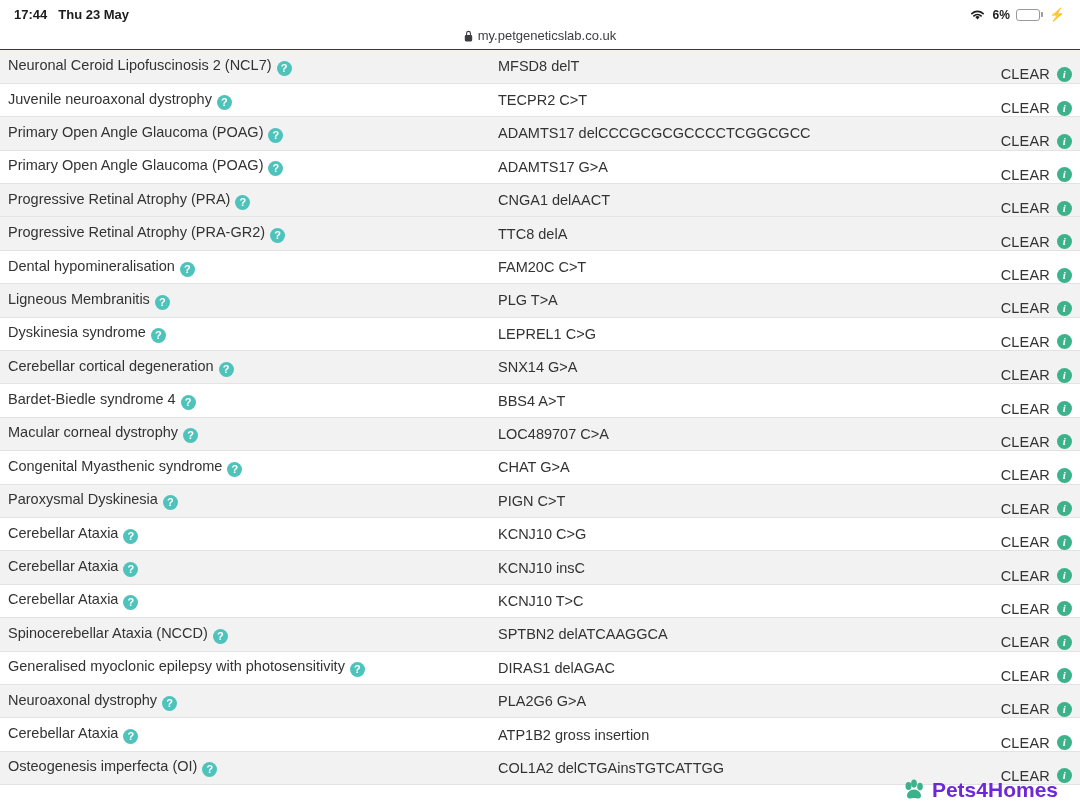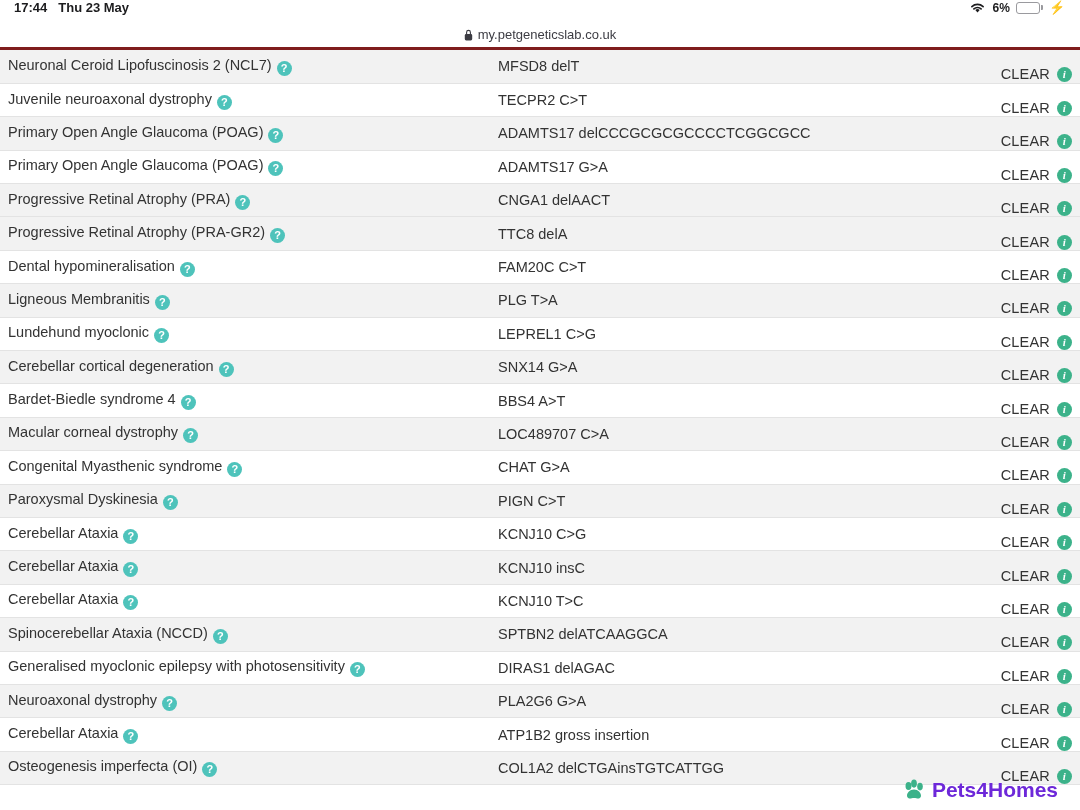--- a/index.html
+++ b/index.html
@@ -10,21 +10,21 @@
     height: 810px;
     overflow: hidden;
     background: #ffffff;
     font-family: "Liberation Sans", sans-serif;
   }
 
   
   .statusbar {
     height: 22px;
     display: flex;
-    align-items: flex-start;
+    align-items: flex-end;
     padding: 0 14px;
     font-size: 13px;
     font-weight: bold;
     color: #1c1c1e;
     background: #ffffff;
   }
   .sb-left {
     display: flex;
     align-items: center;
     gap: 11px;
@@ -65,21 +65,21 @@
   }
   .bolt { font-size: 13px; color: #1c1c1e; margin-left: 1px; }
 
   
   .urlbar {
     height: 28px;
     background: #ffffff;
     display: flex;
     align-items: center;
     justify-content: center;
-    border-bottom: 3px solid #7f1d1d;
+    border-bottom: 1px solid #7f1d1d;
     position: relative;
   }
   .url-inner {
     display: flex;
     align-items: center;
     gap: 5px;
     font-size: 13px;
     color: #3c3c43;
   }
   .lock-icon { display: block; }
@@ -134,21 +134,21 @@
     font-size: 11px;
     font-weight: bold;
     line-height: 15px;
     margin-left: 5px;
     vertical-align: -2px;
     font-family: "Liberation Sans", sans-serif;
     cursor: pointer;
   }
   .result-inner {
     display: inline-flex;
-    align-items: flex-end;
+    align-items: center;
     gap: 7px;
     justify-content: flex-end;
     margin-top: 16px;
   }
   .i-icon {
     display: inline-flex;
     align-items: center;
     justify-content: center;
     width: 15px;
     height: 15px;
@@ -274,21 +274,21 @@
         </tr>
         <tr class="alt">
           <td class="c-name"><span class="name-text">Ligneous Membranitis</span><span class="q-icon">?</span></td>
           <td class="c-variant">PLG T&gt;A</td>
           <td class="c-result"><span class="result-inner">
               <span>CLEAR</span>
               <span class="i-icon">i</span>
             </span></td>
         </tr>
         <tr class="plain">
-          <td class="c-name"><span class="name-text">Lundehund myoclonic</span><span class="q-icon">?</span></td>
+          <td class="c-name"><span class="name-text">Dyskinesia syndrome</span><span class="q-icon">?</span></td>
           <td class="c-variant">LEPREL1 C&gt;G</td>
           <td class="c-result"><span class="result-inner">
               <span>CLEAR</span>
               <span class="i-icon">i</span>
             </span></td>
         </tr>
         <tr class="alt">
           <td class="c-name"><span class="name-text">Cerebellar cortical degeneration</span><span class="q-icon">?</span></td>
           <td class="c-variant">SNX14 G&gt;A</td>
           <td class="c-result"><span class="result-inner">

